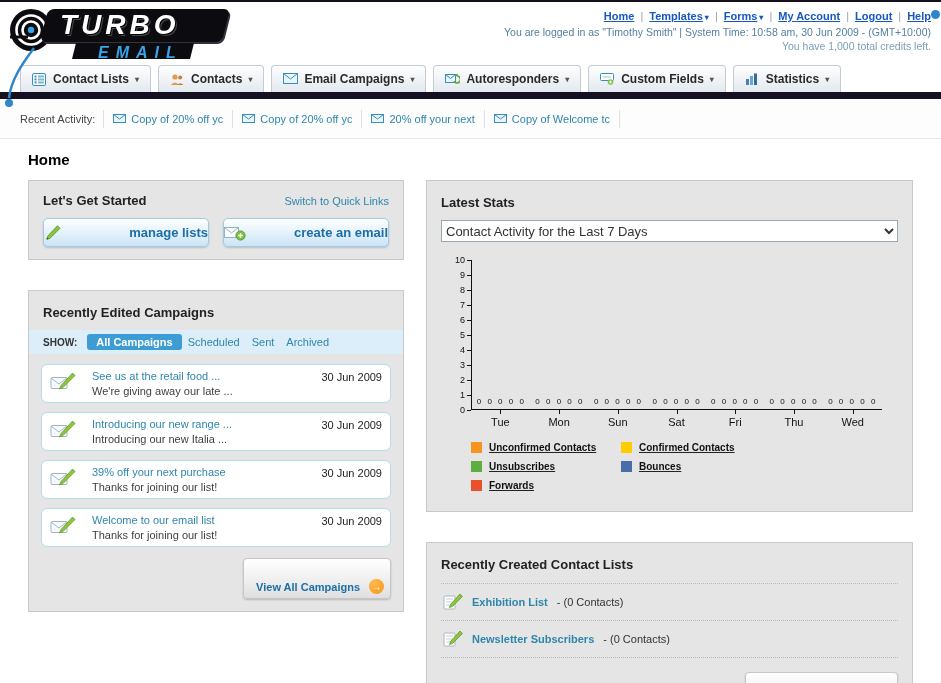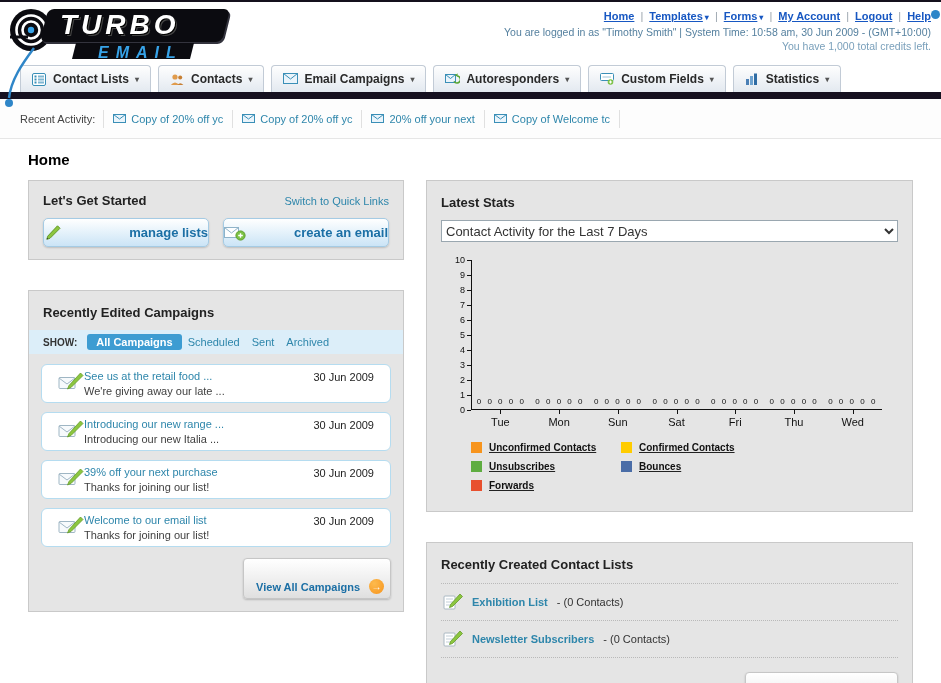--- a/index.html
+++ b/index.html
@@ -76,21 +76,21 @@
     font-family: "Liberation Sans", sans-serif; box-shadow: 0 1px 2px rgba(0,0,0,.18); }
   .btn-icon { display: inline-flex; }
 
   
   .show-strip { background: #dceef9; padding: 4px 14px; display: flex; align-items: center; gap: 10px; margin-top: 9px; }
   .show-label { font-size: 10px; font-weight: bold; color: #333; }
   .camp-tabs { display: inline-flex; align-items: center; }
   .camp-tab { font-size: 11px; color: #2e86ab; cursor: pointer; padding: 2px 6px; border-radius: 3px; text-decoration: none; }
   .camp-tab.active { background: #3d9cd2; color: #fff; font-weight: bold; padding: 2px 9px; }
   .camp-list { padding: 10px 12px 0; }
-  .camp-item { display: flex; gap: 0; border: 1px solid #b5dcf0; border-radius: 6px; padding: 5px 16px;
+  .camp-item { display: flex; gap: 16px; border: 1px solid #b5dcf0; border-radius: 6px; padding: 5px 8px;
     margin-bottom: 9px; background: #fff; align-items: flex-start; }
   .camp-icon { flex: none; padding-top: 2px; display: inline-flex; }
   .camp-text { flex: 1; min-width: 0; }
   .camp-title { font-size: 11px; color: #2e86ab; cursor: pointer; display: block; text-decoration: none; }
   .camp-sub { font-size: 11px; color: #3f3f3f; margin-top: 3px; display: block; }
   .camp-date { font-size: 11px; color: #222; white-space: nowrap; padding-top: 1px; }
   .camp-footer { display: flex; justify-content: flex-end; padding: 2px 12px 12px; }
   .pill-btn { display: inline-flex; align-items: center; gap: 9px; padding: 20px 6px 4px 12px;
     background: linear-gradient(#ffffff, #ededed 60%, #dfdfdf); border: 1px solid #c6c6c6; border-radius: 4px;
     color: #1b6fa5; font-weight: bold; font-size: 11px; cursor: pointer;

